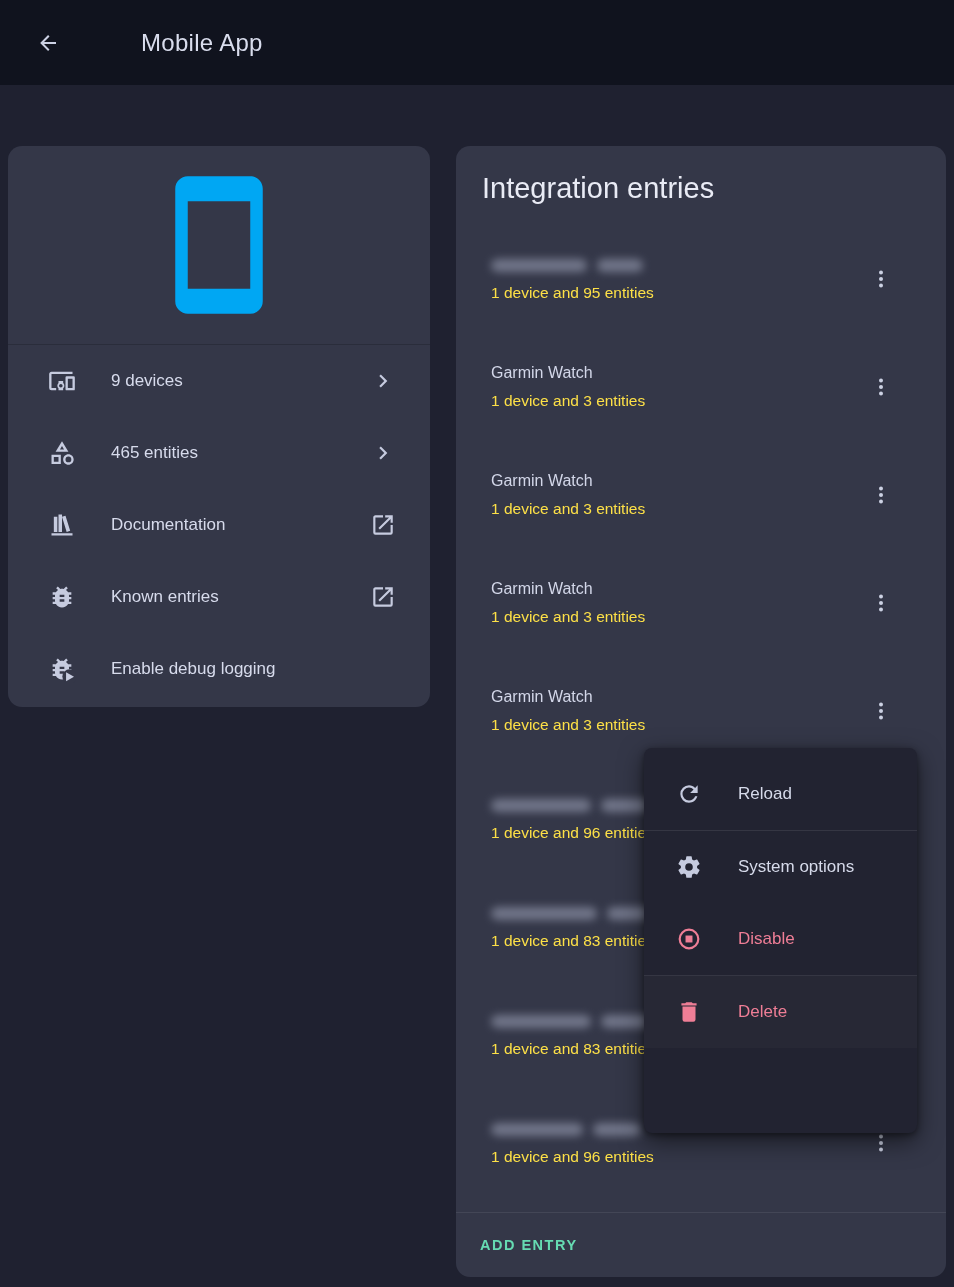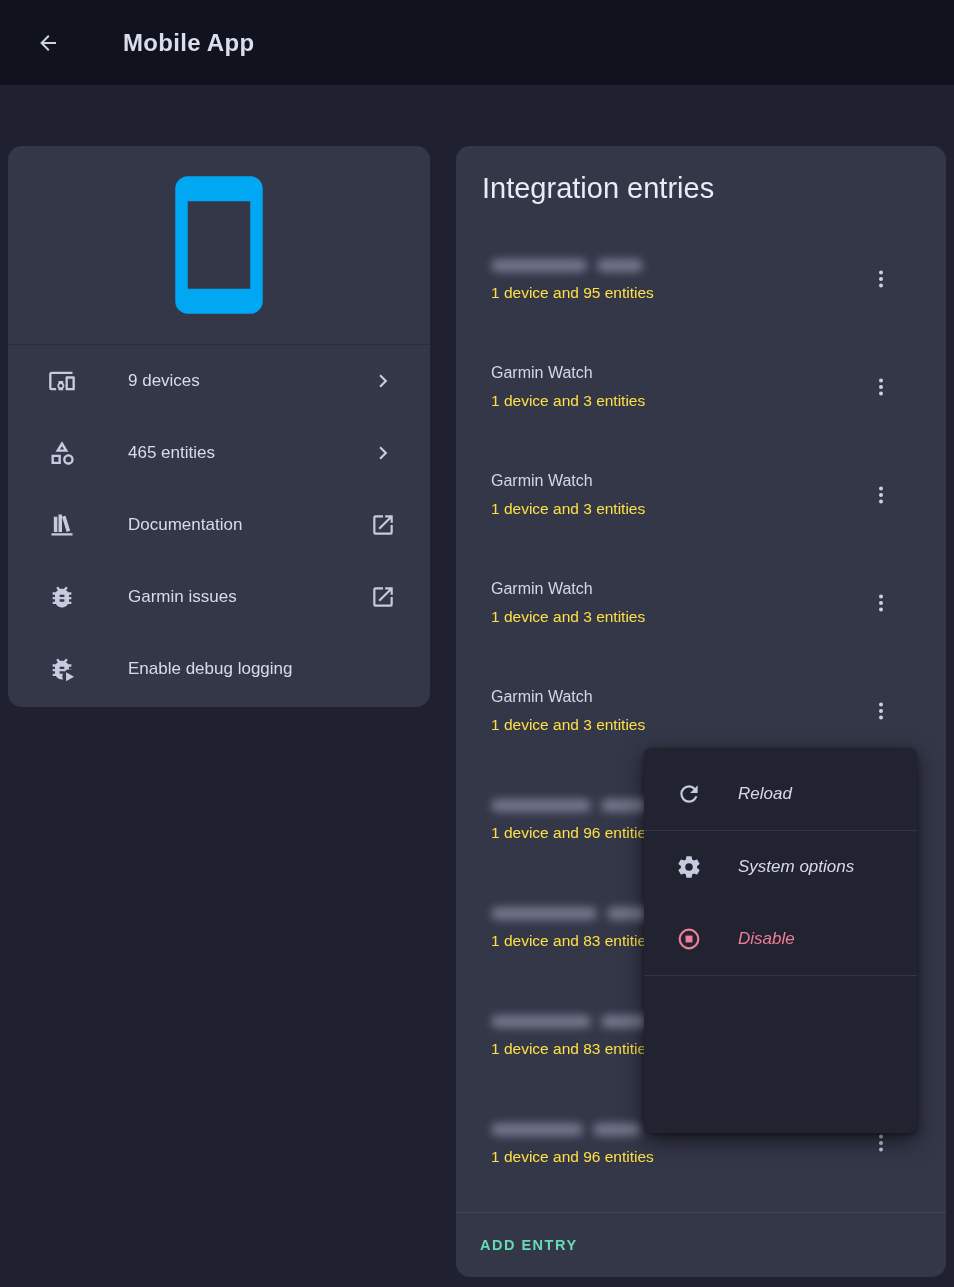--- a/index.html
+++ b/index.html
@@ -8,49 +8,48 @@
     background:#1f2130;
     font-family:"Liberation Sans","DejaVu Sans",sans-serif;
     -webkit-font-smoothing:antialiased;
   }
   
   .header{
     position:absolute;left:0;top:0;width:954px;height:85px;
     background:#10131e;display:flex;align-items:center;
   }
   .back-btn{width:24px;height:24px;margin-left:36px;color:#ccd1e4;cursor:pointer;}
-  .header-title{margin-left:63px;font-size:24px;color:#d9dded;font-weight:700;letter-spacing:.3px;text-align:right;}
+  .header-title{margin-left:81px;font-size:24px;color:#d9dded;font-weight:400;letter-spacing:.3px;text-align:right;}
   .icon{display:inline-flex;}
   .icon svg{width:100%;height:100%;display:block;}
   
   .card{position:absolute;background:#343748;border-radius:14px;}
   .card-left{left:8px;top:146px;width:422px;height:561px;}
   .card-right{left:456px;top:146px;width:490px;height:1131px;}
   
   .logo-area{height:199px;display:flex;align-items:center;justify-content:center;border-bottom:1px solid #2a2d3b;box-sizing:border-box;}
   .logo-icon{width:150px;height:150px;color:#00a7f3;}
-  .link-row{height:72px;display:flex;align-items:center;padding:0 34px 0 40px;cursor:pointer;gap:17px;}
+  .link-row{height:72px;display:flex;align-items:center;padding:0 34px 0 40px;cursor:pointer;}
   .link-row .lead-icon{width:28px;height:28px;color:#c6cbdf;flex:0 0 auto;}
   .link-row .link-label{margin-left:35px;font-size:17px;color:#d7dbec;}
   .link-row .trail-icon{margin-left:auto;width:26px;height:26px;color:#c6cbdf;}
   
   .entries-title{margin:22px 0 32px 26px;font-size:29px;line-height:40px;font-weight:400;color:#e9ebf5;}
   .entry{position:relative;height:108px;box-sizing:border-box;padding:13px 90px 0 35px;}
   .entry-name{font-size:16px;line-height:24px;color:#d3d7e9;}
   .redact-bar{display:inline-block;height:13px;border-radius:7px;background:#81869a;filter:blur(4px);vertical-align:middle;margin-right:10px;opacity:.8;}
   .entry-summary{margin-top:4px;font-size:15.5px;line-height:24px;color:#fde047;cursor:pointer;display:inline-block;}
   .entry-menu-btn{position:absolute;right:53px;top:27px;width:24px;height:24px;color:#ccd1e3;cursor:pointer;}
   .add-entry-bar{position:absolute;left:0;bottom:0;width:100%;height:65px;border-top:1px solid rgba(255,255,255,0.08);display:flex;align-items:center;box-sizing:border-box;}
   .add-entry-btn{margin-left:16px;font-size:14.5px;font-weight:bold;letter-spacing:1.5px;color:#66dbb2;cursor:pointer;background:none;border:none;font-family:inherit;padding:6px 8px;}
   
   .context-menu{
     position:absolute;left:644px;top:748px;width:273px;height:385px;
     background:#222331;border-radius:8px;box-sizing:border-box;padding:10px 0 15px 0;
     box-shadow:0 8px 24px rgba(0,0,0,0.55), 0 2px 6px rgba(0,0,0,0.4);
-    font-style:italic;
   }
   .menu-item{height:72px;display:flex;align-items:center;padding:0 16px 0 32px;cursor:pointer;}
   .menu-item .menu-icon{width:26px;height:26px;color:#c6cbdf;flex:0 0 auto;}
   .menu-item .menu-label{margin-left:36px;font-size:17px;color:#d6daea;}
   .menu-item.danger .menu-icon,.menu-item.danger .menu-label{color:#ef7e96;}
   .menu-item.shaded{background:rgba(255,255,255,0.022);}
   .menu-divider{height:1px;background:rgba(255,255,255,0.09);margin:0;}
 </style>
 </head>
 <body>
@@ -114,21 +113,21 @@
           </svg>
         </span>
   </div>
 
   <div class="link-row">
     <span class="icon lead-icon">
           <svg viewBox="0 0 24 24">
             <path fill="currentColor" d="M14,12H10V10H14M14,16H10V14H14M20,8H17.19C16.74,7.22 16.12,6.55 15.37,6.04L17,4.41L15.59,3L13.42,5.17C12.96,5.06 12.5,5 12,5C11.5,5 11.04,5.06 10.59,5.17L8.41,3L7,4.41L8.62,6.04C7.88,6.55 7.26,7.22 6.81,8H4V10H6.09C6.04,10.33 6,10.66 6,11V12H4V14H6V15C6,15.34 6.04,15.67 6.09,16H4V18H6.81C7.85,19.79 9.78,21 12,21C14.22,21 16.15,19.79 17.19,18H20V16H17.91C17.96,15.67 18,15.34 18,15V14H20V12H18V11C18,10.66 17.96,10.33 17.91,10H20V8Z"></path>
           </svg>
         </span>
-    <span class="link-label">Garmin issues</span>
+    <span class="link-label">Known entries</span>
     <span class="icon trail-icon">
           <svg viewBox="0 0 24 24">
             <path fill="currentColor" d="M14,3V5H17.59L7.76,14.83L9.17,16.24L19,6.41V10H21V3M19,19H5V5H12V3H5C3.89,3 3,3.9 3,5V19A2,2 0 0,0 5,21H19A2,2 0 0,0 21,19V12H19V19Z"></path>
           </svg>
         </span>
   </div>
 
   <div class="link-row">
     <span class="icon lead-icon">
           <svg viewBox="0 0 24 24">
@@ -301,14 +300,22 @@
   <div class="menu-item danger">
     <span class="icon menu-icon">
           <svg viewBox="0 0 24 24">
             <circle cx="12" cy="12" r="8.6" fill="none" stroke="currentColor" stroke-width="2"></circle>
             <rect x="8.8" y="8.8" width="6.4" height="6.4" fill="currentColor"></rect>
           </svg>
         </span>
     <span class="menu-label">Disable</span>
   </div>
 <div class="menu-divider"></div>
+  <div class="menu-item danger shaded">
+    <span class="icon menu-icon">
+          <svg viewBox="0 0 24 24">
+            <path fill="currentColor" d="M19,4H15.5L14.5,3H9.5L8.5,4H5V6H19M6,19A2,2 0 0,0 8,21H16A2,2 0 0,0 18,19V7H6V19Z"></path>
+          </svg>
+        </span>
+    <span class="menu-label">Delete</span>
+  </div>
 </div>
 </div>
 
 </body></html>

